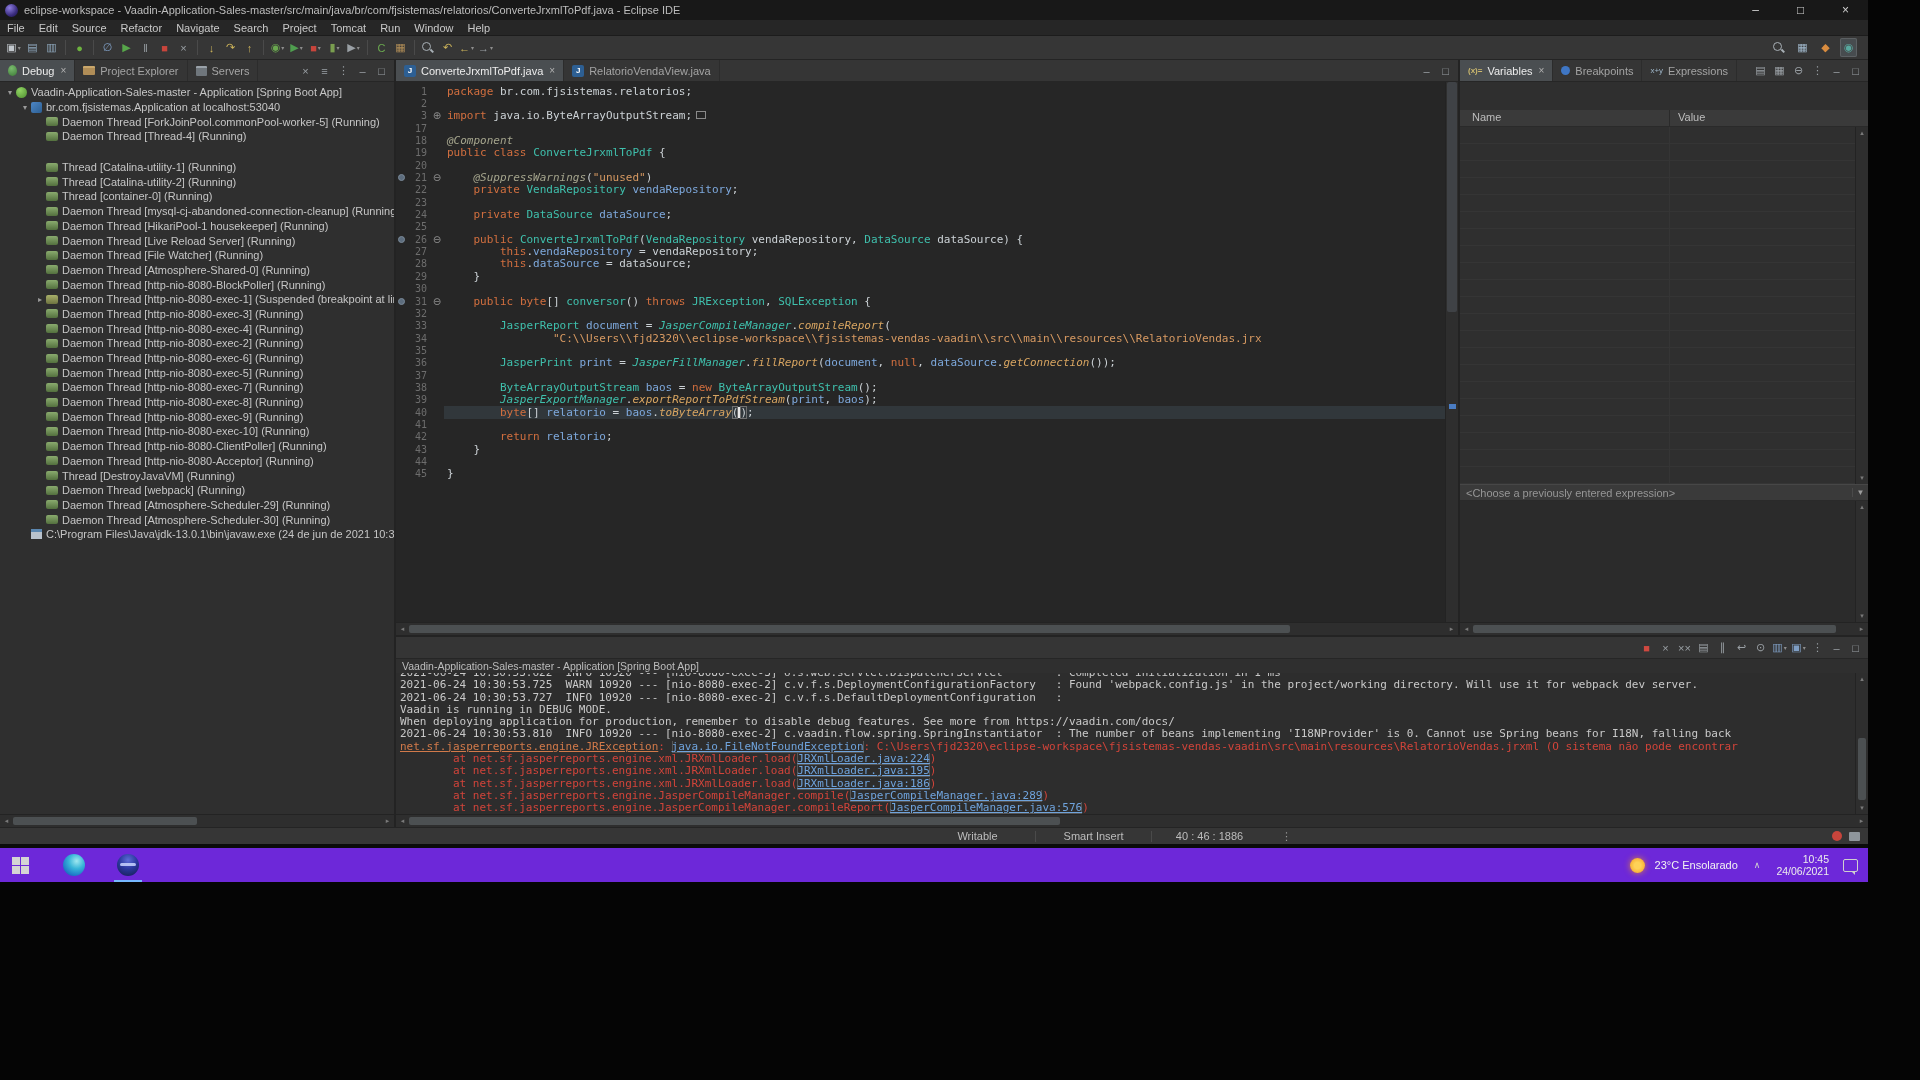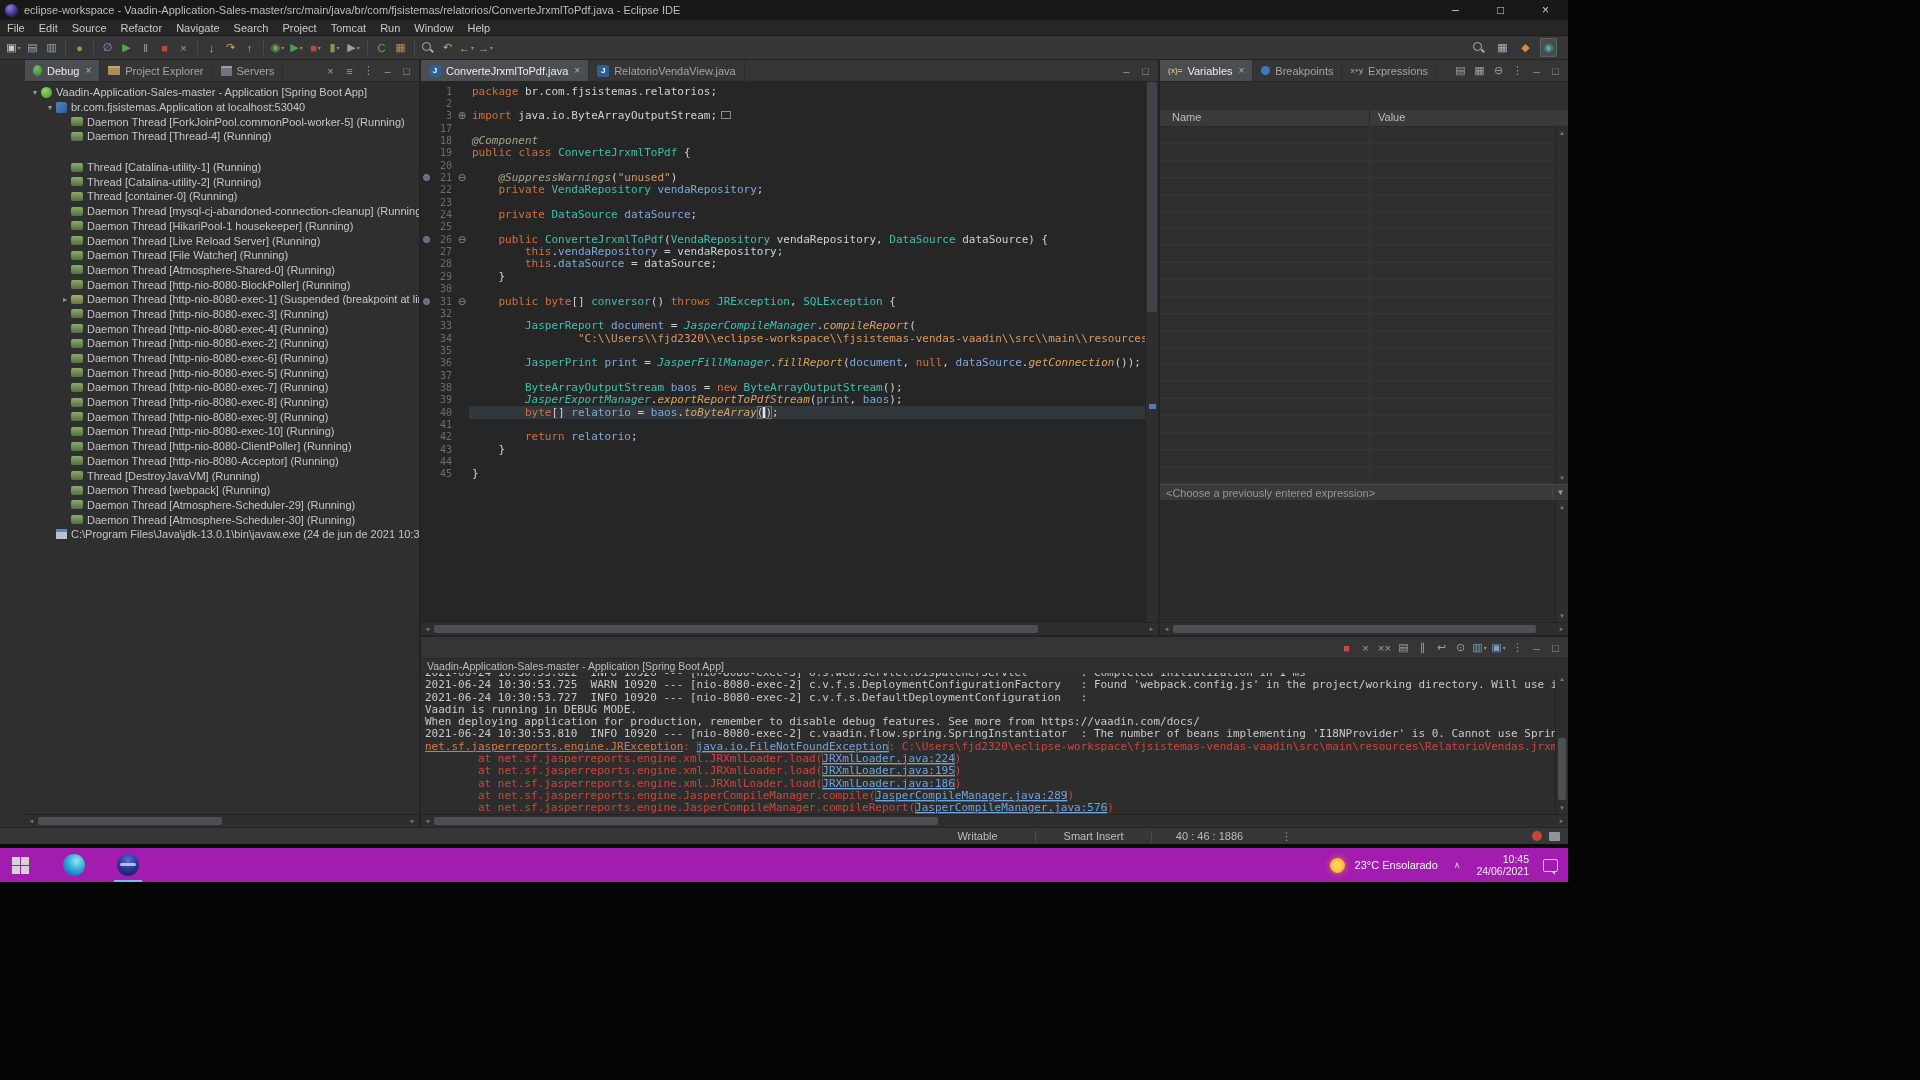--- a/index.html
+++ b/index.html
@@ -1,18 +1,18 @@
 <!DOCTYPE html>
 <html><head>
 <meta charset="utf-8">
 <style>
   *{margin:0;padding:0;box-sizing:border-box;}
   html,body{width:1920px;height:1080px;background:#050505;overflow:hidden;
     font-family:"Liberation Sans",sans-serif;-webkit-font-smoothing:antialiased;}
-  .screen{position:absolute;top:0;left:0;width:1568px;height:882px;background:#2f2f2f;
+  .screen{position:absolute;top:0;left:0;width:1868px;height:882px;background:#2f2f2f;
     display:flex;flex-direction:column;font-size:11px;color:#c6c6c6;}
 
   
   .titlebar{flex:0 0 20px;background:#181818;display:flex;align-items:center;color:#bdbdbd;}
   .app-icon{width:13px;height:13px;border-radius:50%;margin:0 6px 0 5px;
     background:radial-gradient(circle at 35% 30%,#8d7de0,#3a2c7e 60%,#191242);}
   .win-controls{margin-left:auto;display:flex;height:100%;}
   .win-btn{width:45px;display:flex;align-items:center;justify-content:center;color:#cfcfcf;font-size:12px;}
   .menubar{flex:0 0 16px;background:#262626;border-bottom:1px solid #1c1c1c;display:flex;align-items:center;color:#c9c9c9;}
   .menu-item{padding:0 7px;}
@@ -21,21 +21,21 @@
   .tb-icon{height:19px;min-width:17px;display:inline-flex;align-items:center;justify-content:center;
     font-size:11px;margin:0 1px;position:relative;color:#9aa0a5;}
   .tb-sep{width:1px;height:15px;background:#4a4a4a;margin:0 4px;}
   .dd{font-size:6px;color:#8d8d8d;margin-left:1px;}
   .persp-active{background:#474c4f;box-shadow:inset 0 0 0 1px #5c6063;border-radius:2px;padding:0 3px;}
   .i-mag{width:15px;height:15px;position:relative;}
   .i-mag::before{content:"";position:absolute;left:2px;top:2px;width:7px;height:7px;border:1.5px solid #a8b0b6;border-radius:50%;}
   .i-mag::after{content:"";position:absolute;left:10px;top:10px;width:4px;height:1.5px;background:#a8b0b6;transform:rotate(45deg);}
 
   
-  .main{flex:1;display:flex;min-height:0;padding-left:25px;}
+  .main{flex:1;display:flex;min-height:0;}
   .debug-panel{width:396px;flex:0 0 396px;border-right:2px solid #232323;display:flex;flex-direction:column;background:#2f2f2f;min-width:0;}
   .center-right{flex:1;display:flex;flex-direction:column;min-width:0;}
   .top-row{flex:0 0 575px;display:flex;min-height:0;}
   .editor-area{flex:1;display:flex;flex-direction:column;min-width:0;background:#262626;}
   .vars-panel{width:410px;flex:0 0 410px;border-left:2px solid #232323;display:flex;flex-direction:column;background:#2f2f2f;}
   .console-panel{flex:1;border-top:2px solid #232323;display:flex;flex-direction:column;background:#2d2d2d;min-height:0;}
 
   
   .tabbar{flex:0 0 22px;background:#353535;border-bottom:1px solid #262626;display:flex;align-items:stretch;overflow:hidden;}
   .tab{display:flex;align-items:center;padding:0 8px;color:#a4a4a4;border-right:1px solid #2c2c2c;white-space:nowrap;}
@@ -130,21 +130,21 @@
   
   .statusbar{flex:0 0 17px;background:#363636;border-top:1px solid #242424;display:flex;align-items:center;color:#bdbdbd;}
   .sb-cell{width:115px;text-align:center;}
   .sb-first{margin-left:920px;}
   .sb-sep{width:1px;height:11px;background:#4a4a4a;}
   .sb-dots{margin-left:14px;color:#9a9a9a;}
   .sb-right{margin-left:auto;display:flex;align-items:center;gap:7px;padding-right:8px;}
   .sb-icon-red{width:10px;height:10px;border-radius:50%;background:#c8453c;}
   .sb-icon-gray{width:11px;height:9px;background:#8f969c;border-radius:1px;}
   .desktop-strip{flex:0 0 4px;background:#0b0b0b;}
-  .taskbar{flex:0 0 34px;background:#a21caf;display:flex;align-items:center;gap:14px;}
+  .taskbar{flex:0 0 34px;background:#6d28d9;display:flex;align-items:center;gap:14px;}
   .tb-app{width:40px;height:34px;display:flex;align-items:center;justify-content:center;position:relative;}
   .tb-app.active::before{content:"";position:absolute;bottom:0;left:6px;right:6px;height:2px;background:#76b9ff;}
   .win-logo{display:grid;grid-template-columns:8px 8px;grid-template-rows:8px 8px;gap:1px;}
   .win-logo div{background:#d4d4d4;}
   .edge-ball{width:22px;height:22px;border-radius:50%;background:radial-gradient(circle at 62% 32%,#9fe8ef 0%,#38b5d8 38%,#1e78c8 72%,#14508e 100%);}
   .eclipse-ball{width:22px;height:22px;border-radius:50%;position:relative;background:radial-gradient(circle at 50% 28%,#5d6cd8 0%,#2b389e 45%,#141a4e 100%);}
   .eclipse-ball::after{content:"";position:absolute;left:3px;right:3px;top:9px;height:3px;background:#c9d4ff;border-radius:2px;opacity:.85;}
   .tray{margin-left:auto;display:flex;align-items:center;gap:10px;padding-right:10px;height:100%;}
   .sun{width:15px;height:15px;border-radius:50%;background:radial-gradient(circle,#ffd257 30%,#f49a1c 100%);box-shadow:0 0 6px rgba(244,154,28,.8);}
   .weather-text{color:#f2f2f2;}

